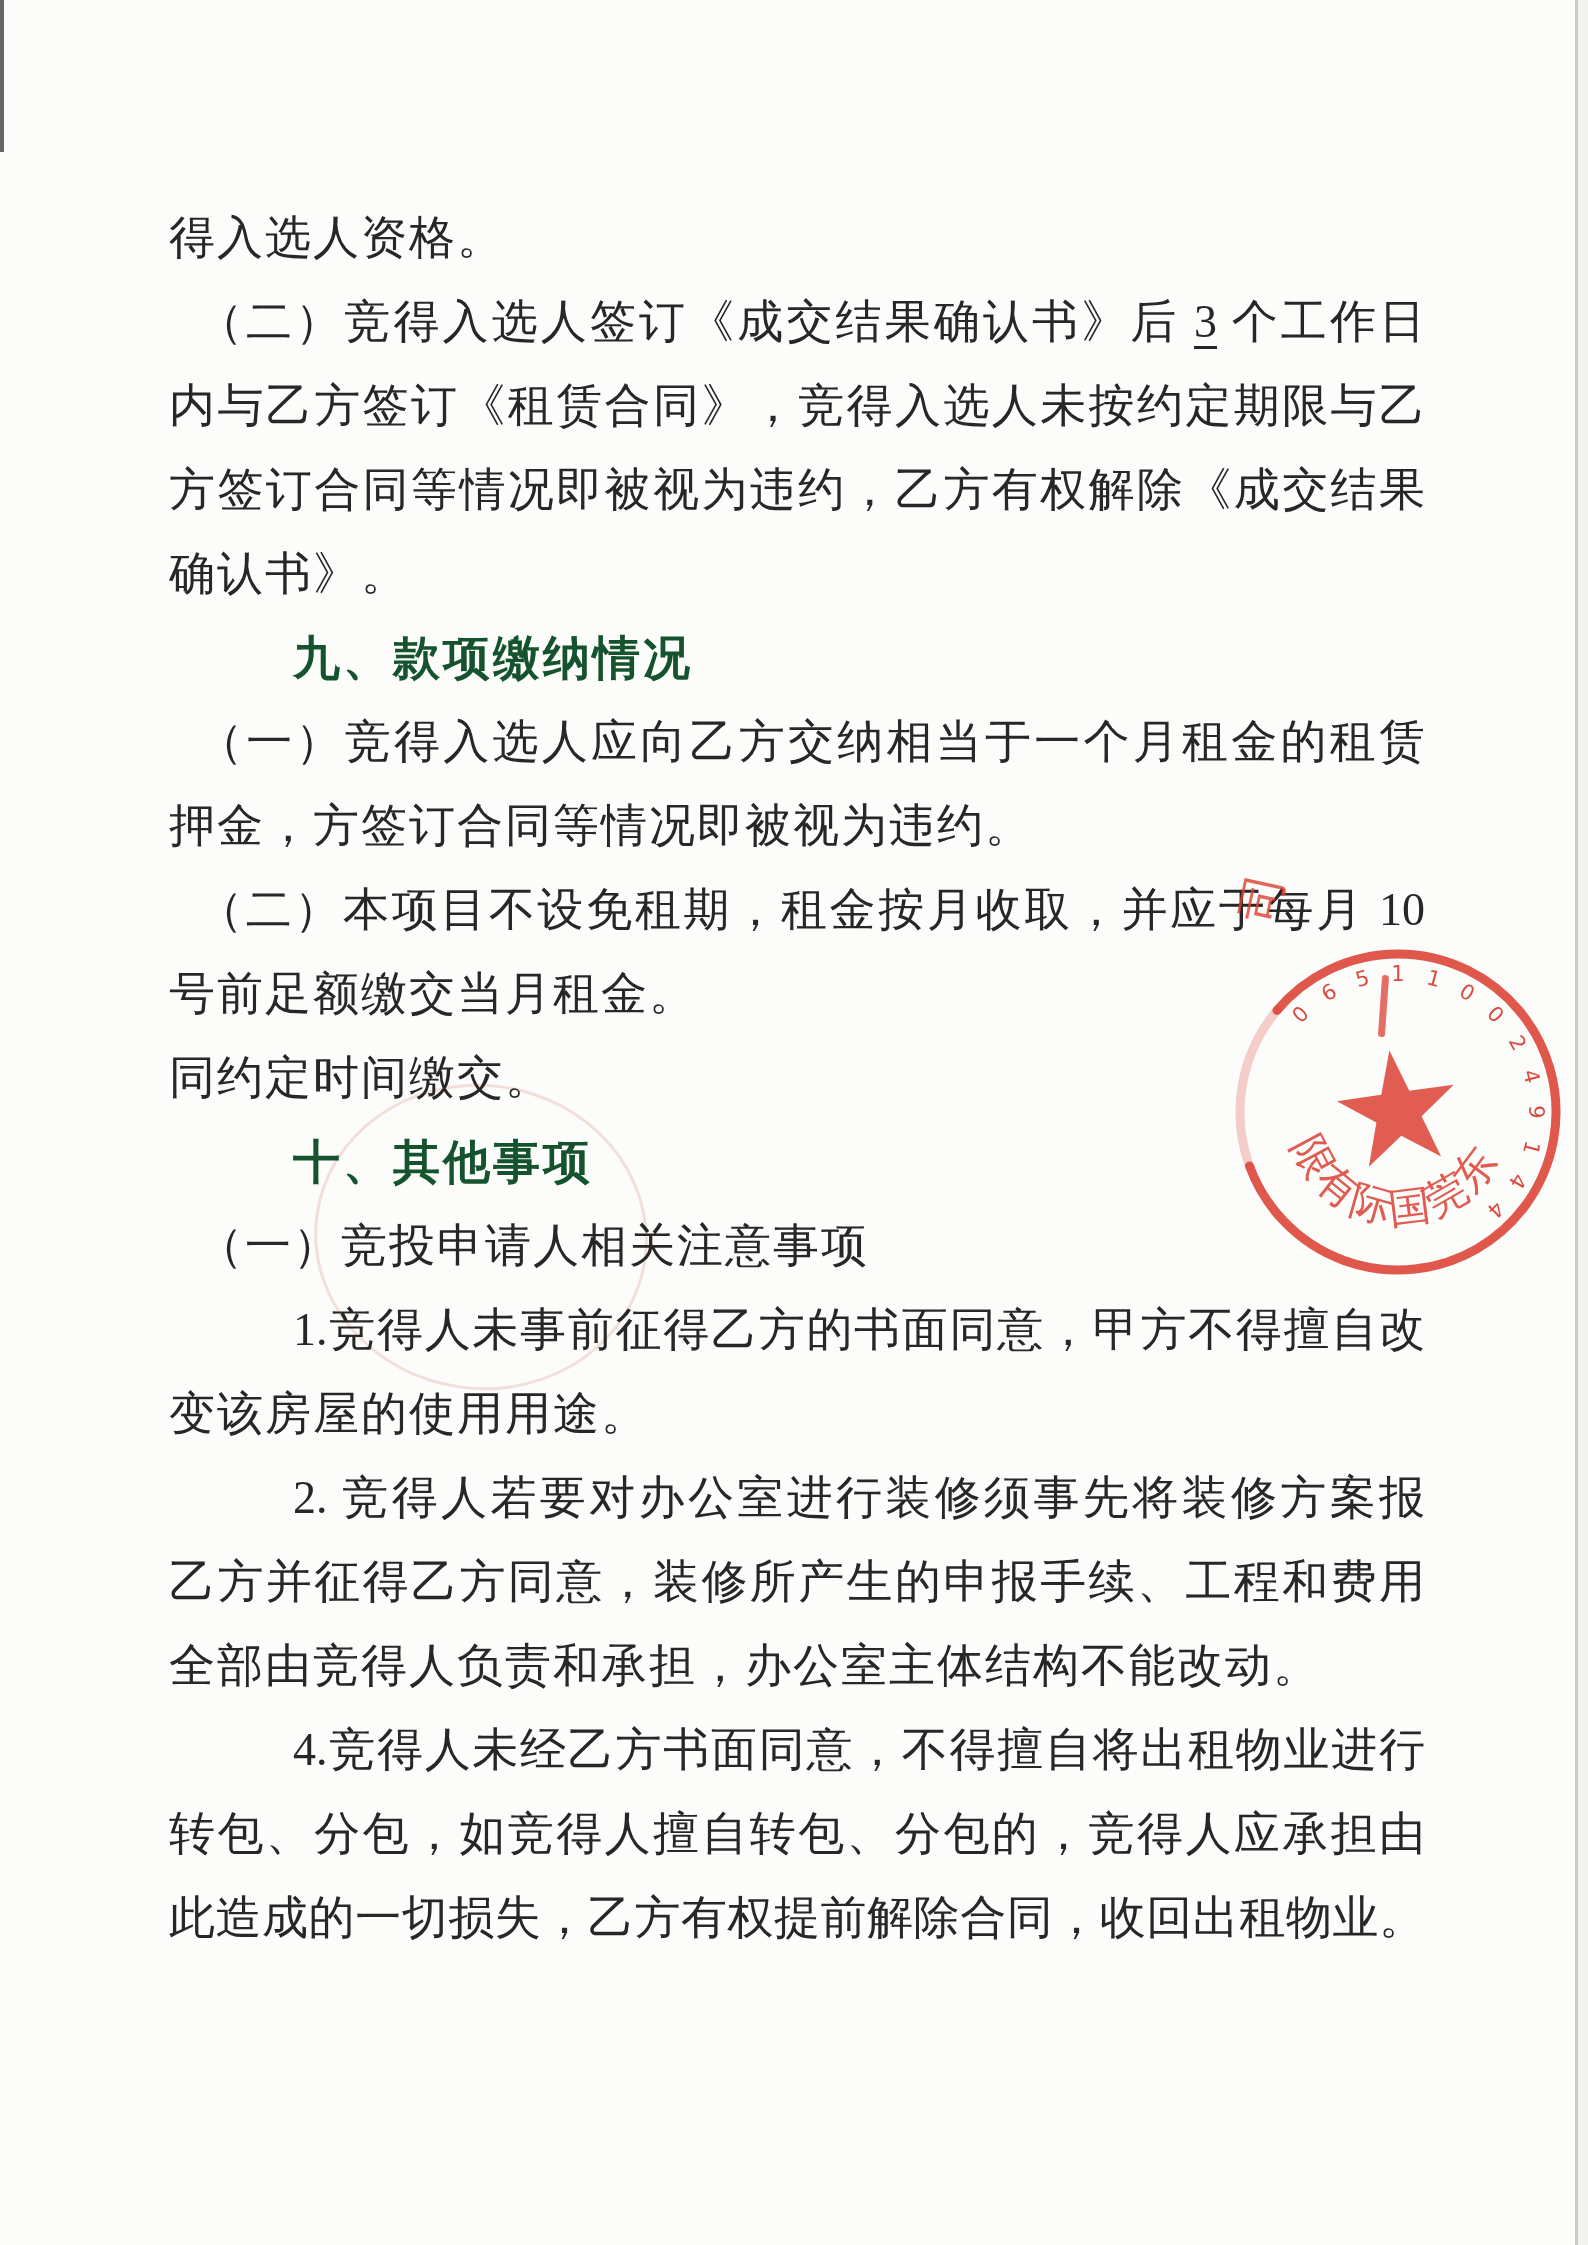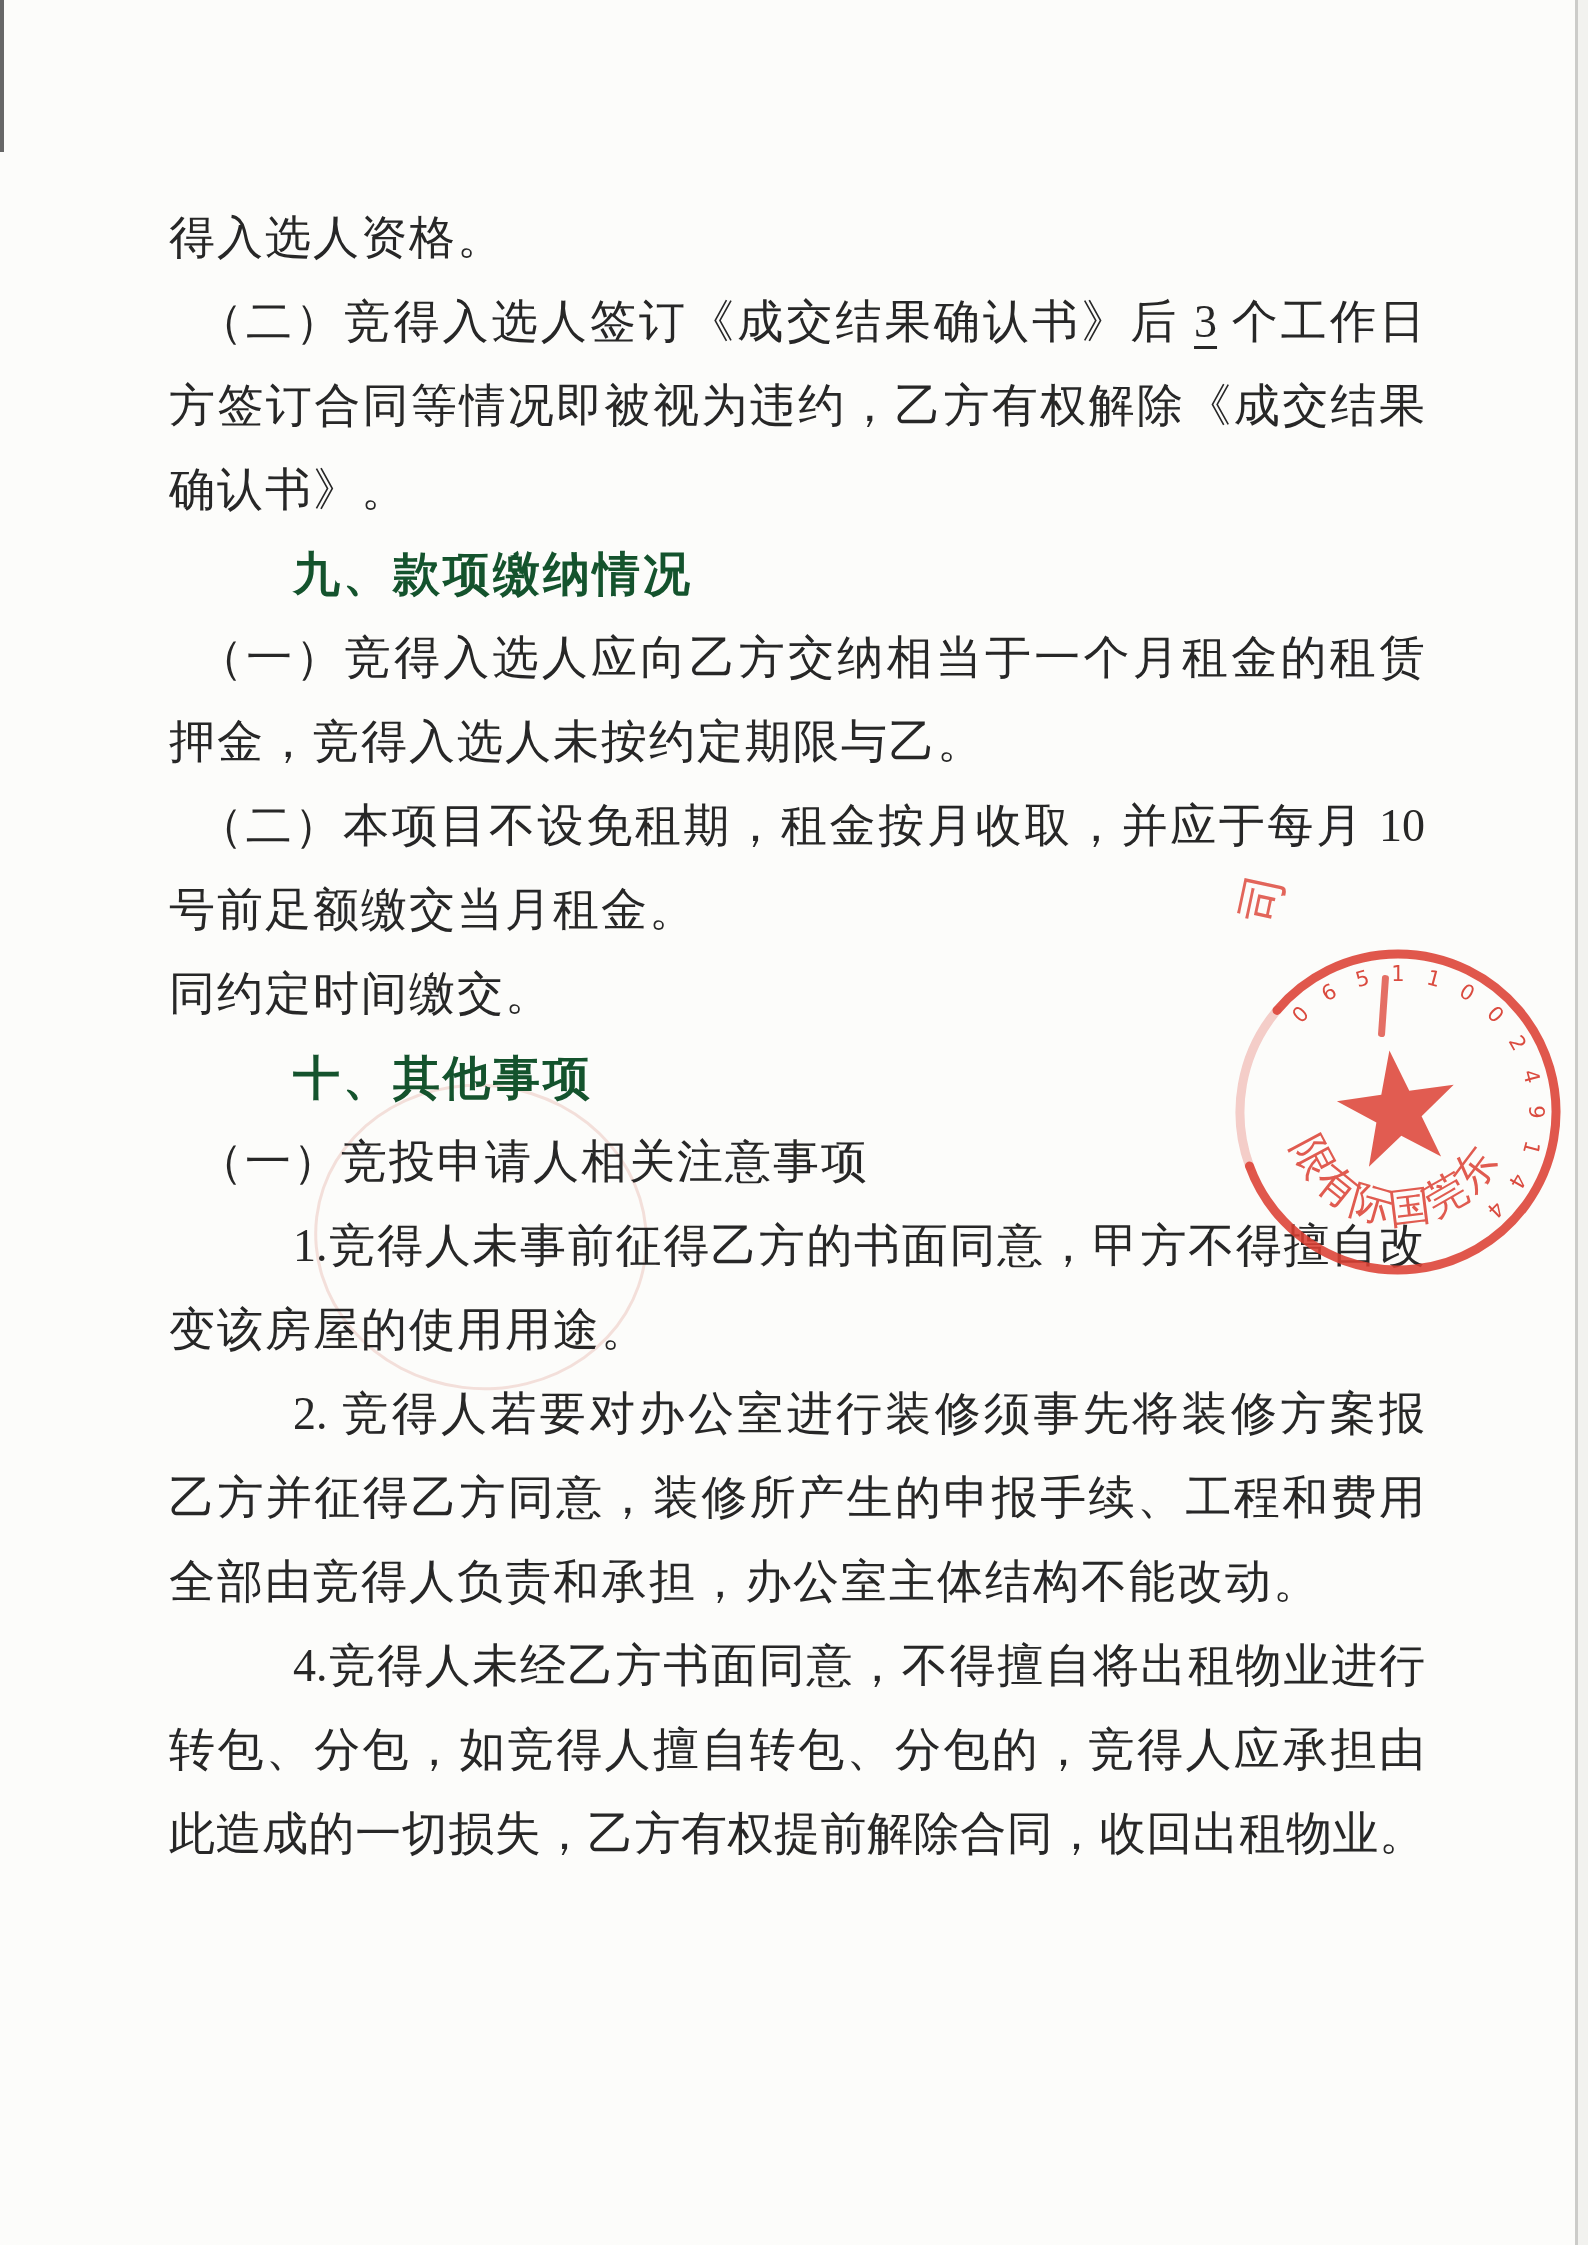--- a/index.html
+++ b/index.html
@@ -46,25 +46,26 @@
 
   <div class="edge-left"></div>
   <div class="edge-right-line"></div>
   <div class="edge-right-band"></div>
 
   <div class="ghost-circle"></div>
 
   <div class="textcol">
     <div class="ln">得入选人资格。</div>
     <div class="ln indent-paren jfull"><span>（二）竞得入选人签订《成交结果确认书》后 </span><span class="u">3</span><span> 个工作日</span></div>
+    <div class="ln jfull">内与乙方签订《租赁合同》，竞得入选人未按约定期限与乙</div>
     <div class="ln jfull">方签订合同等情况即被视为违约，乙方有权解除《成交结果</div>
     <div class="ln">确认书》。</div>
     <div class="ln heading indent-num">九、款项缴纳情况</div>
     <div class="ln indent-paren jfull">（一）竞得入选人应向乙方交纳相当于一个月租金的租赁</div>
-    <div class="ln">押金，竞得入选人未按约定期限与乙。</div>
+    <div class="ln">押金，方签订合同等情况即被视为违约。</div>
     <div class="ln indent-paren jfull">（二）本项目不设免租期，租金按月收取，并应于每月 10</div>
     <div class="ln">号前足额缴交当月租金。</div>
     <div class="ln">同约定时间缴交。</div>
     <div class="ln heading indent-num">十、其他事项</div>
     <div class="ln indent-paren">（一）竞投申请人相关注意事项</div>
     <div class="ln indent-num jfull">1.竞得人未事前征得乙方的书面同意，甲方不得擅自改</div>
     <div class="ln">变该房屋的使用用途。</div>
     <div class="ln indent-num jfull">2. 竞得人若要对办公室进行装修须事先将装修方案报</div>
     <div class="ln jfull">乙方并征得乙方同意，装修所产生的申报手续、工程和费用</div>
     <div class="ln">全部由竞得人负责和承担，办公室主体结构不能改动。</div>

